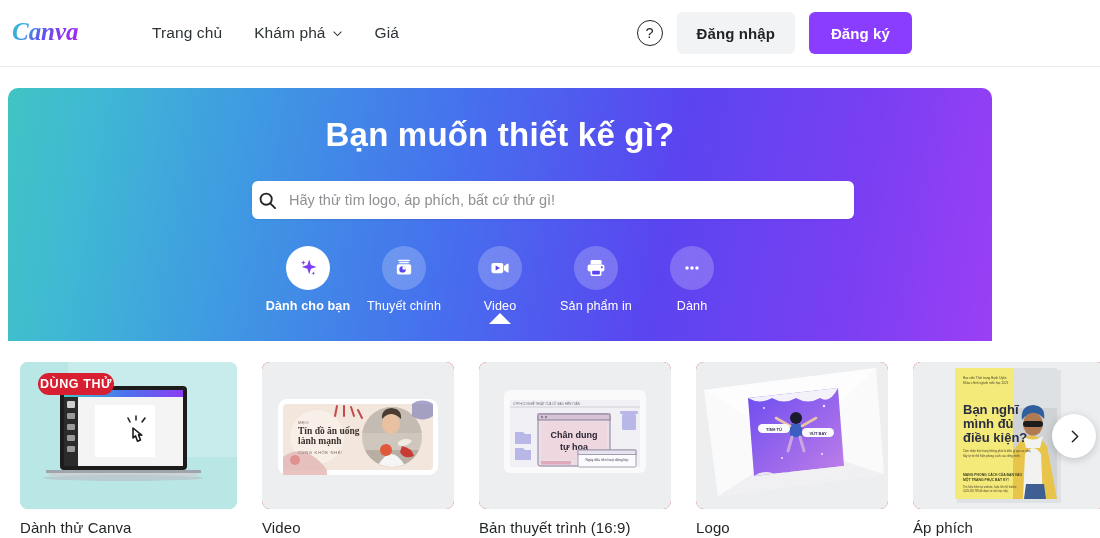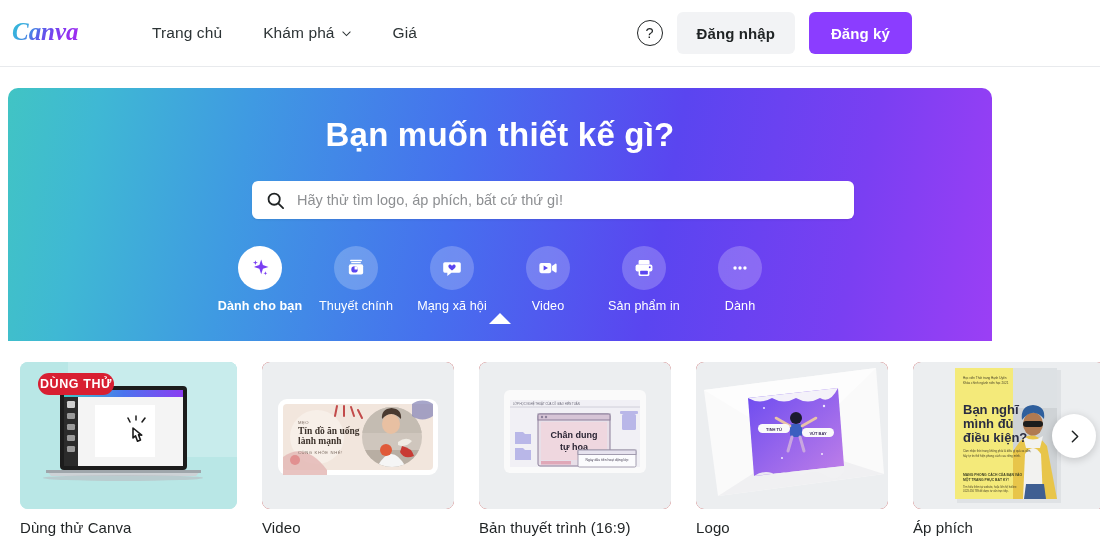--- a/index.html
+++ b/index.html
@@ -13,21 +13,21 @@
   .page { position: relative; width: 1100px; height: 538px; background:#fff; }
 
   
   .header {
     position: absolute; top: 0; left: 0; width: 916px; height: 66px;
     background: #ffffff;
     display: flex; align-items: center;
     padding: 0 4px 0 12px;
   }
   .logo { width: 96px; height: 34px; margin-right: 30px; flex: none; }
-  .nav { display: flex; align-items: center; gap: 13px; }
+  .nav { display: flex; align-items: center; gap: 4px; }
   .nav-item {
     font-size: 15.5px; color: #2d3436; padding: 8px 14px;
     cursor: pointer; white-space: nowrap;
     display: flex; align-items: center; gap: 6px;
     border-radius: 6px; letter-spacing: .1px;
   }
   .chev { display:inline-block; width: 11px; height: 11px; }
   .header-right { margin-left: auto; display: flex; align-items: center; gap: 14px; }
   .help-btn {
     width: 26px; height: 26px; border-radius: 50%;
@@ -62,21 +62,21 @@
   }
   .hero-title {
     position: absolute; top: 28px; left: 0; width: 100%;
     text-align: center; color: #fff;
     font-size: 33px; font-weight: 700; letter-spacing: .2px;
   }
   .search-wrap {
     position: absolute; top: 93px; left: 244px;
     width: 602px; height: 38px;
     background: #fff; border-radius: 6px;
-    display: flex; align-items: center; padding: 0 14px;
+    display: flex; align-items: center; padding: 0 6px;
     box-shadow: 0 1px 2px rgba(0,0,0,.08);
   }
   .search-icon { width: 19px; height: 19px; flex: none; margin-right: 12px; }
   .search-input {
     border: none; outline: none; flex: 1; height: 100%;
     font-size: 14.5px; color: #2d3436;
     font-family: "Liberation Sans", sans-serif; background: transparent;
   }
   .search-input::placeholder { color: #8d8f92; }
 
@@ -216,29 +216,20 @@
             <rect x="5.5" y="3" width="13" height="1.6" rx=".8" fill="#fff"></rect>
             <rect x="6.6" y="5.4" width="10.8" height="1.5" rx=".75" fill="#fff"></rect>
             <rect x="4.2" y="8" width="15.6" height="11" rx="2.1" fill="#fff"></rect>
             <circle cx="10.4" cy="13.5" r="3.5" fill="#5a45f0"></circle>
             <path d="M10.4 13.5 L10.4 10 A3.5 3.5 0 0 1 13.9 13.5 Z" fill="#fff"></path>
           </svg>
         </div>
         <div class="cat-label">Thuyết chính</div>
       </div>
 
-      <div class="cat">
-        <div class="cat-circle">
-          <svg viewBox="0 0 24 24" width="22" height="22">
-            <path d="M4.2 5.6 h15.6 a1.8 1.8 0 0 1 1.8 1.8 v8 a1.8 1.8 0 0 1 -1.8 1.8 h-8.4 l-4.5 3.6 v-3.6 h-2.7 a1.8 1.8 0 0 1 -1.8 -1.8 v-8 a1.8 1.8 0 0 1 1.8 -1.8 z" fill="#fff"></path>
-            <path d="M12 14.6 c-2.5-1.8-4-3-4-4.5 a1.9 1.9 0 0 1 3.4-1.2 l.6 .8 .6-.8 A1.9 1.9 0 0 1 16 10.1 c0 1.5-1.5 2.7-4 4.5 z" fill="#5a45f0"></path>
-          </svg>
-        </div>
-        <div class="cat-label">Mạng xã hội</div>
-      </div>
 
       <div class="cat">
         <div class="cat-circle">
           <svg viewBox="0 0 24 24" width="22" height="22">
             <rect x="2.6" y="6.6" width="13" height="11" rx="2.2" fill="#fff"></rect>
             <path d="M21.4 8.1 v8 a.9 .9 0 0 1 -1.4 .75 l-3.6-2.4 v-4.7 l3.6-2.4 a.9 .9 0 0 1 1.4 .75 z" fill="#fff"></path>
             <path d="M7.2 9.4 L12 12.1 L7.2 14.8 Z" fill="#5a45f0"></path>
           </svg>
         </div>
         <div class="cat-label">Video</div>
@@ -307,21 +298,21 @@
           <g stroke="#1c1c1c" stroke-width="1.5" stroke-linecap="round">
             <path d="M110 60 L108 56"></path>
               <path d="M116 58 L116 54"></path>
               <path d="M122 60 L125 56"></path>
           </g>
 
           <rect x="18" y="11" width="76" height="22" rx="11" fill="#d81f32"></rect>
           <text x="56" y="26" text-anchor="middle" font-family="'Liberation Sans', sans-serif" font-size="12.5" font-weight="700" fill="#ffffff" letter-spacing=".6">DÙNG THỬ</text>
         </svg>
       </div>
-      <div class="card-label">Dùng thử Canva</div>
+      <div class="card-label">Dành thử Canva</div>
     </div>
 
     <div class="card">
       <div class="card-thumb">
         <svg viewBox="0 0 192 147" width="192" height="147" aria-hidden="true">
           <rect width="192" height="147" fill="#eceef0"></rect>
           <rect x="16" y="37" width="160" height="76" rx="9" fill="#ffffff"></rect>
           <rect x="21" y="42" width="150" height="66" rx="4" fill="#f2e6dd"></rect>
           <circle cx="55" cy="75" r="27" fill="#f7efe8"></circle>
           <path d="M21 95 q22-16 44 13 v5 H21 z" fill="#e4b9b6" opacity=".85"></path>

